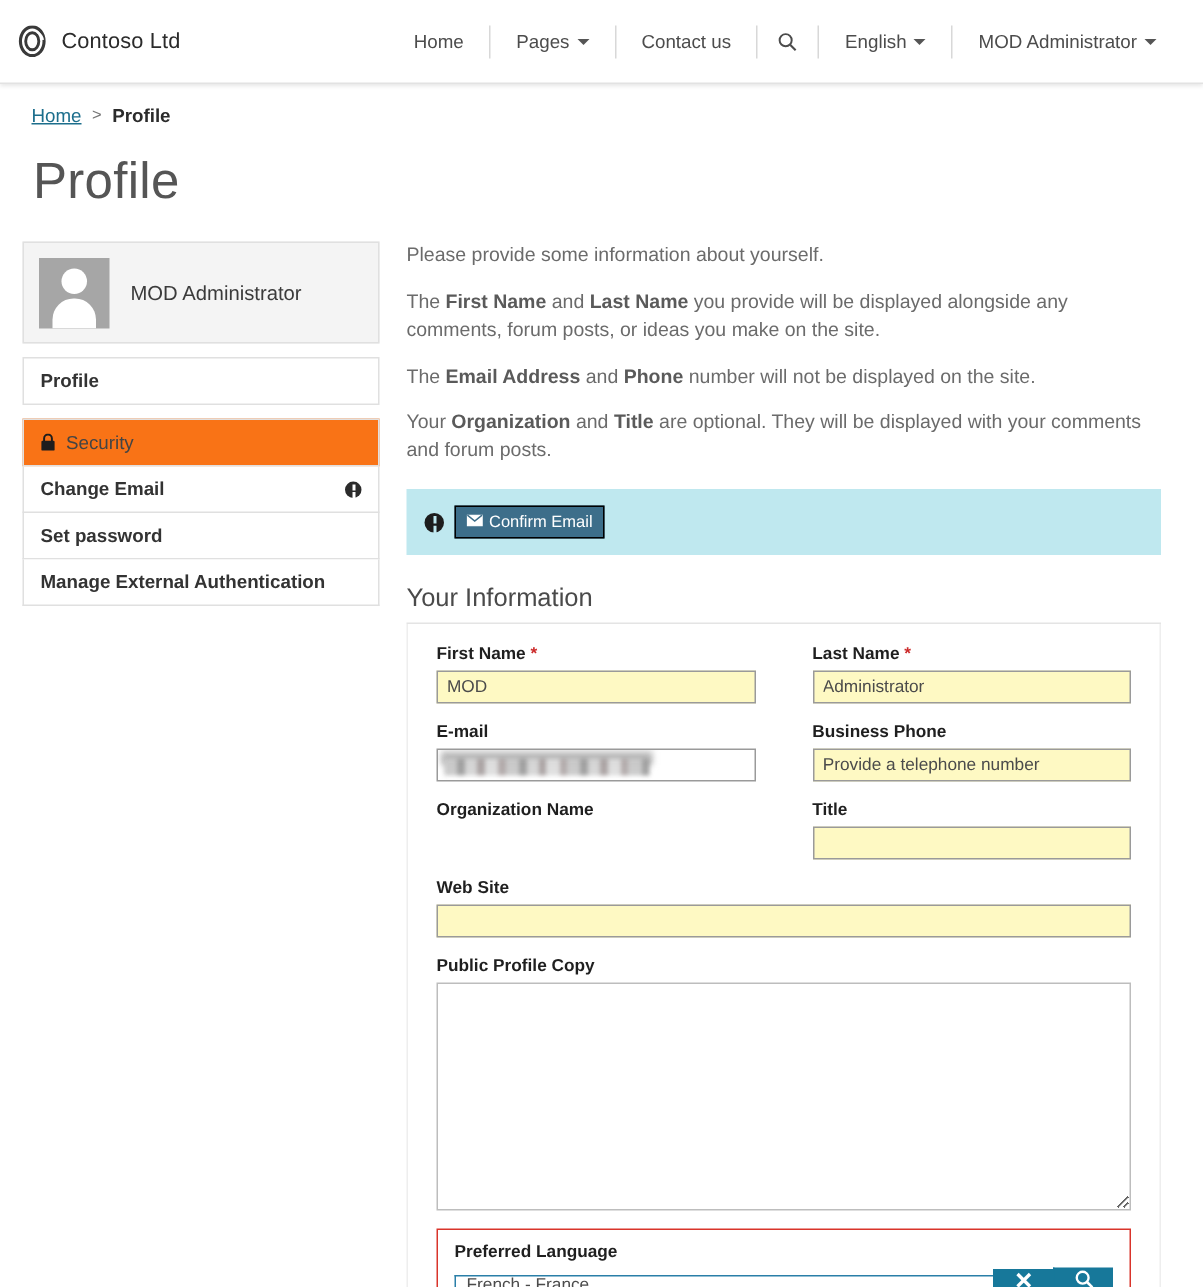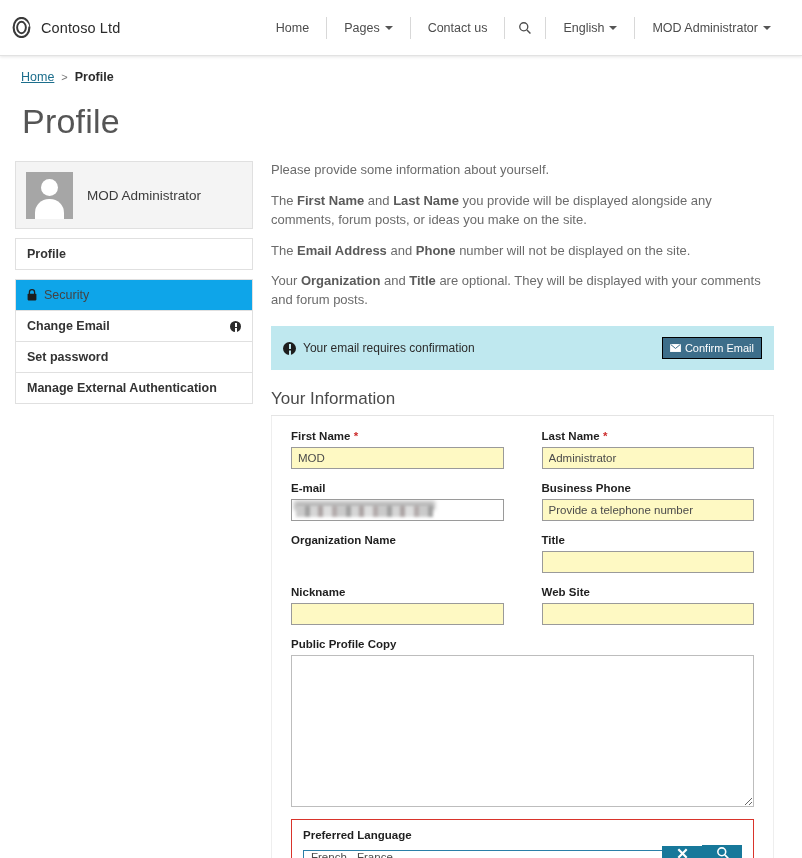--- a/index.html
+++ b/index.html
@@ -141,21 +141,21 @@
     padding: 8px 11px;
     font-size: 12.5px;
     color: #333333;
     font-weight: bold;
     display: flex;
     align-items: center;
     cursor: pointer;
   }
   .nav-list-item + .nav-list-item { border-top: none; }
   .nav-list-item.header {
-    background: #0ea5e9;
+    background: #f97316;
     font-weight: normal;
     color: #444;
     gap: 7px;
   }
   .nav-list-item .spacer { margin-left: auto; }
 
   .lock-icon { display: block; }
   .info-badge {
     width: 11px; height: 11px;
     border-radius: 50%;
@@ -434,21 +434,20 @@
 
       <div class="intro">
         <p>Please provide some information about yourself.</p>
         <p><span>The </span><b>First Name</b><span> and </span><b>Last Name</b><span> you provide will be displayed alongside any comments, forum posts, or ideas you make on the site.</span></p>
         <p><span>The </span><b>Email Address</b><span> and </span><b>Phone</b><span> number will not be displayed on the site.</span></p>
         <p><span>Your </span><b>Organization</b><span> and </span><b>Title</b><span> are optional. They will be displayed with your comments and forum posts.</span></p>
       </div>
 
       <div class="alert">
         <span class="alert-icon"></span>
-        <span class="alert-text">Your email requires confirmation</span>
         <button class="btn-confirm">
           <span>
             <svg width="11" height="8" viewBox="0 0 12 9">
               <rect x="0.5" y="0.5" width="11" height="8" fill="#ffffff" stroke="#ffffff"></rect>
               <path d="M0.5 0.5 L6 5 L11.5 0.5" fill="none" stroke="#3d6e8a" stroke-width="1.1"></path>
             </svg>
           </span>
           <span>Confirm Email</span>
         </button>
       </div>
@@ -483,24 +482,20 @@
           <div class="field">
             <label class="field-label">Organization Name</label>
           </div>
           <div class="field">
             <label class="field-label">Title</label>
             <input class="text-input" type="text" value="" style="">
           </div>
         </div>
 
         <div class="field-row">
-          <div class="field">
-            <label class="field-label">Nickname</label>
-            <input class="text-input" type="text" value="" style="">
-          </div>
           <div class="field">
             <label class="field-label">Web Site</label>
             <input class="text-input" type="text" value="" style="">
           </div>
         </div>
 
         <div class="textarea-field">
           <label class="field-label">Public Profile Copy</label>
           <textarea class="textarea" style=""></textarea>
         </div>

